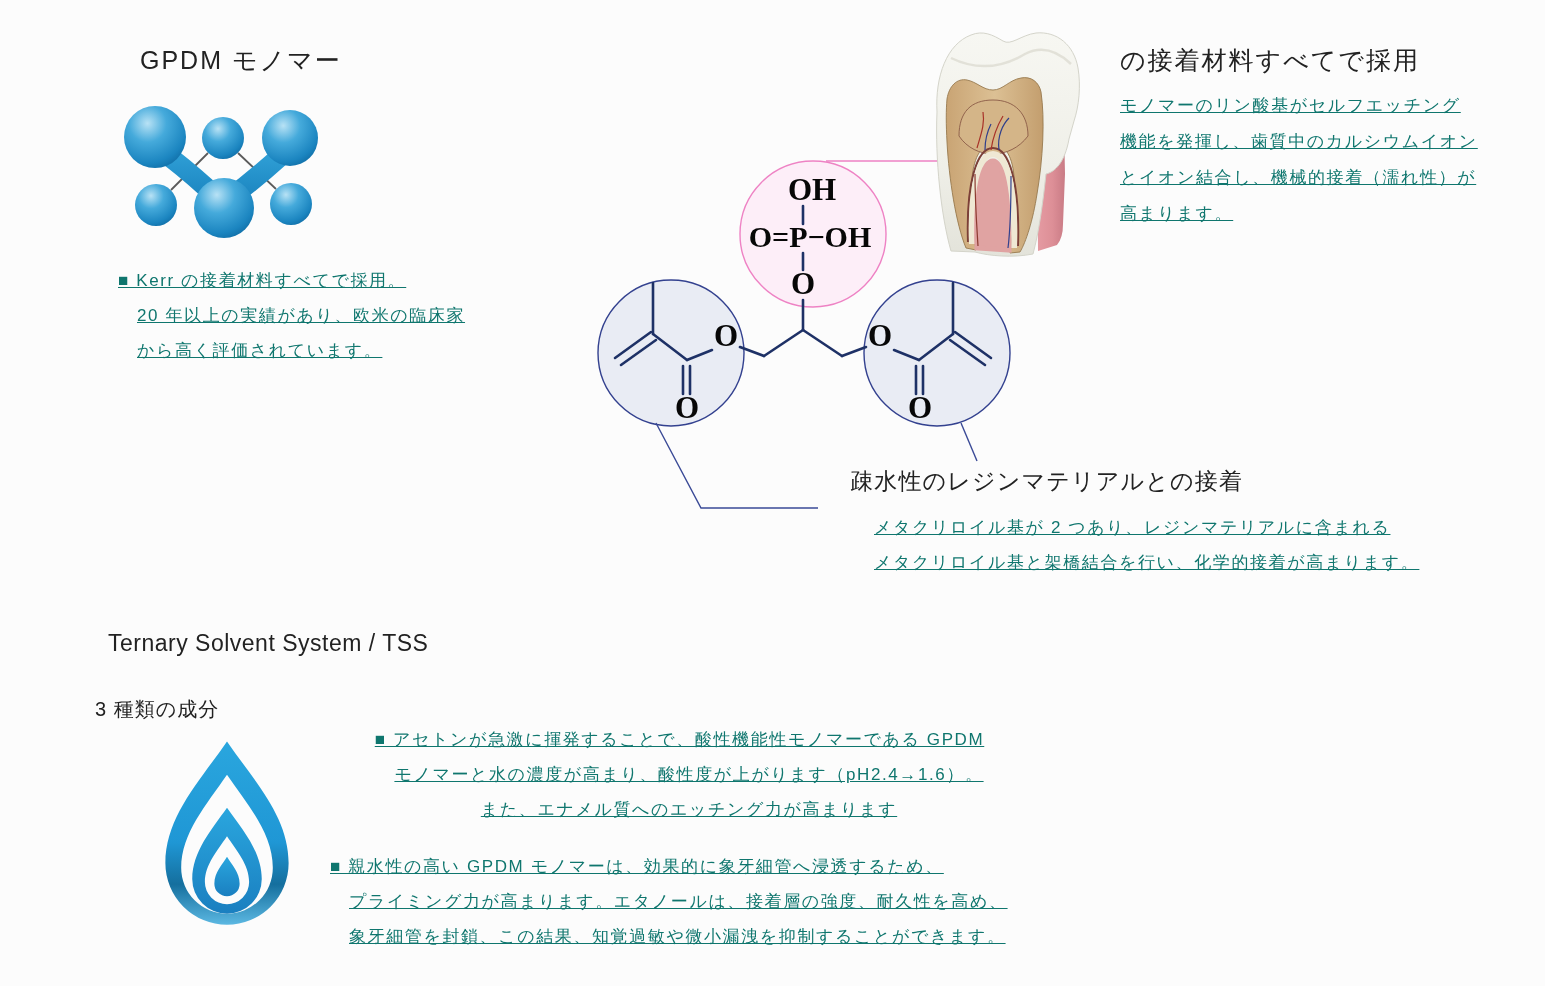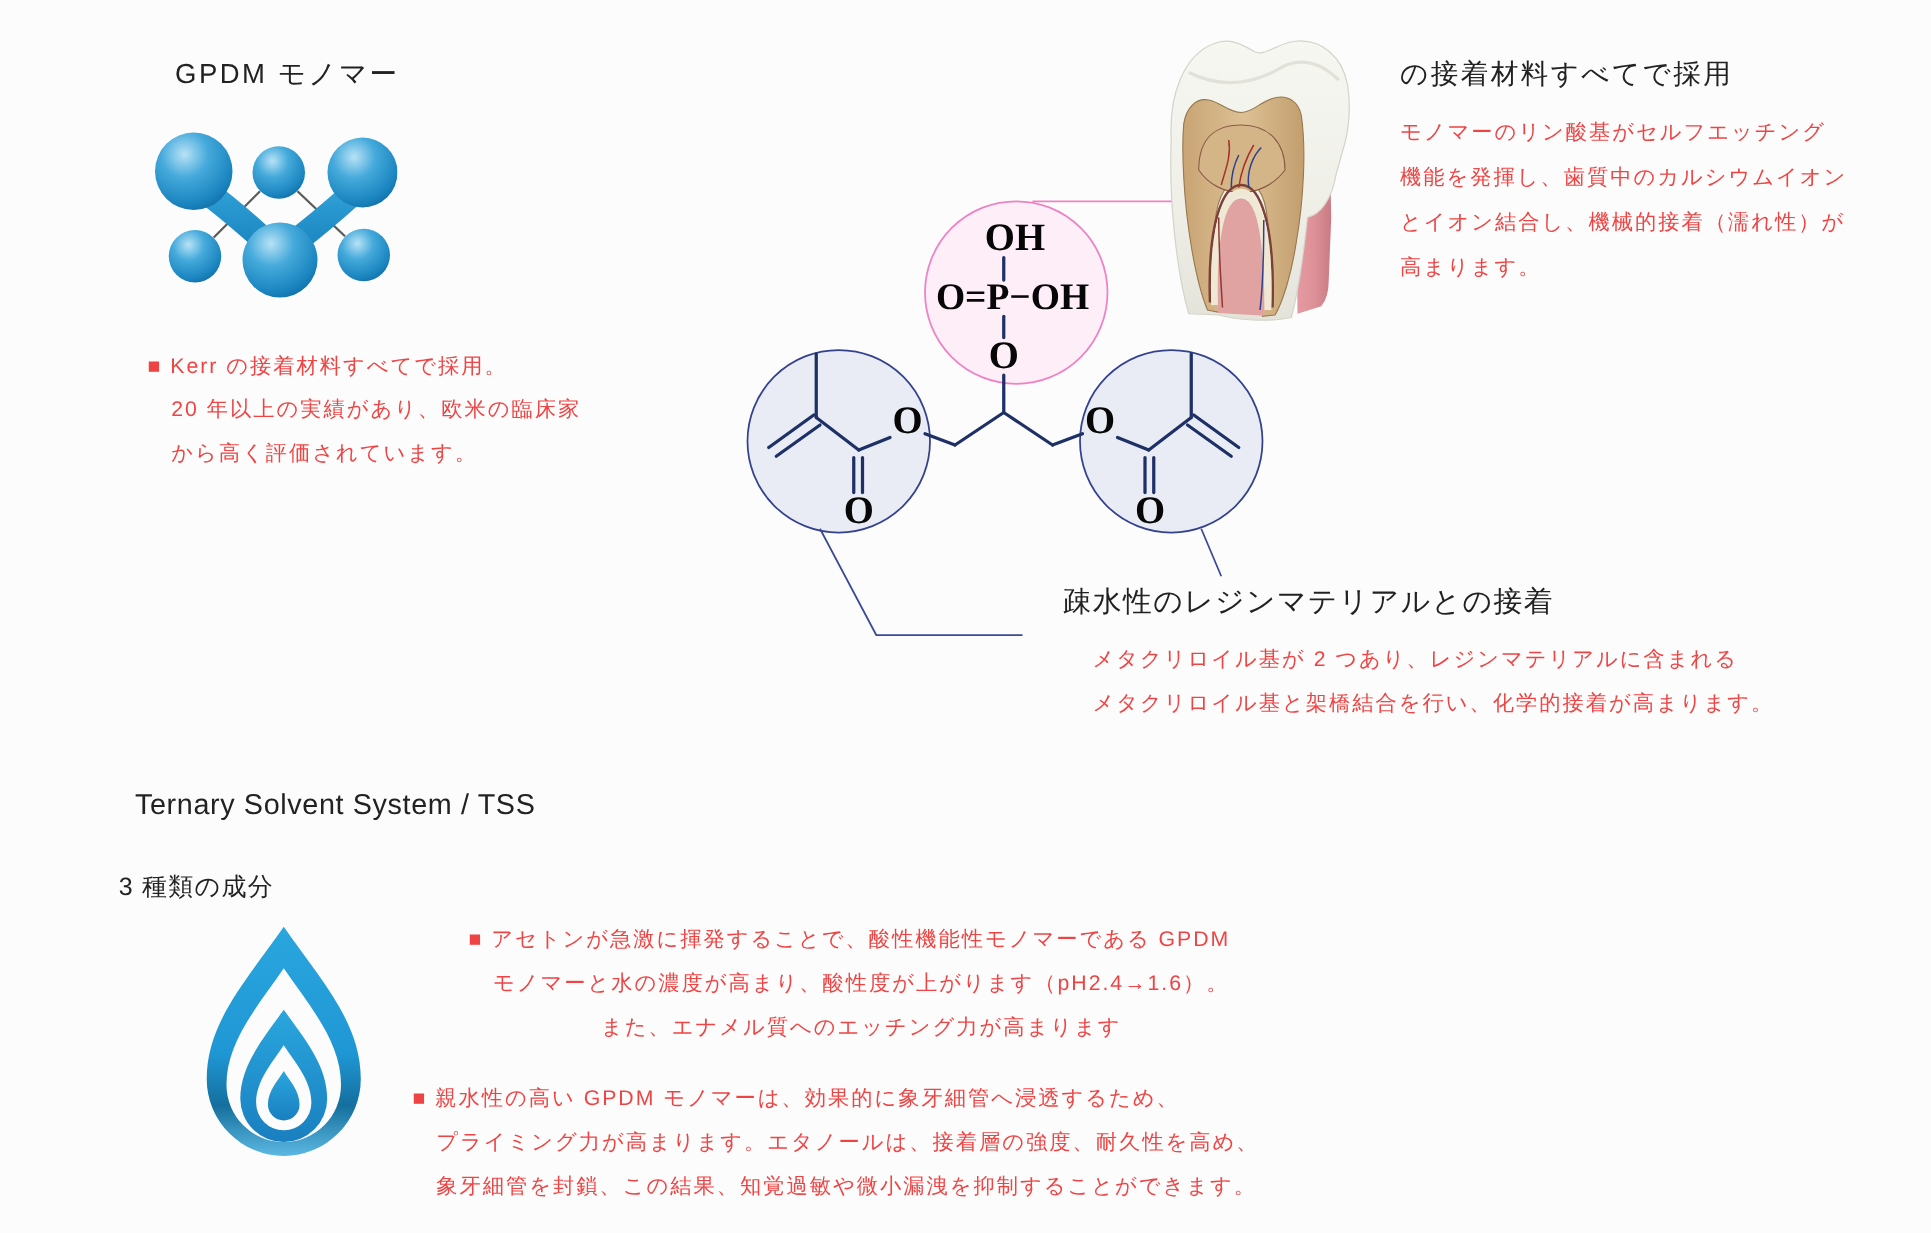--- a/index.html
+++ b/index.html
@@ -4,28 +4,29 @@
 <style>
   html,body{margin:0;padding:0;}
   body{
     width:1545px;height:986px;position:relative;overflow:hidden;
     background:#fcfcfc;
     font-family:"Liberation Sans","DejaVu Sans",sans-serif;
     color:#3c3c3c;
   }
   .abs{position:absolute;}
   .heading{
-    color:#222;font-size:22px;letter-spacing:2px;font-weight:400;white-space:nowrap;
+    color:#222;font-size:25px;letter-spacing:2px;font-weight:400;white-space:nowrap;
   }
   .body-text{
-    font-size:17px;line-height:35px;letter-spacing:1.6px;color:#ef4444;
+    font-size:17px;line-height:35px;letter-spacing:1.6px;color:#0f766e;
     white-space:pre-line;
+    text-decoration:underline;
   }
   .hanging{
-    padding-left:19px;text-indent:-19px;margin-top:12px;
+    padding-left:19px;text-indent:-19px;
   }
   .gpdm-title{left:140px;top:44px;}
   .molecule-svg{left:118px;top:100px;}
   .kerr-text{left:118px;top:263px;width:420px;}
   .chem-svg{left:560px;top:140px;}
   .tooth-svg{left:933px;top:24px;}
   .hydrophilic-heading{left:1120px;top:44px;}
   .hydrophilic-body{left:1120px;top:88px;width:400px;line-height:36px;}
   .hydrophobic-heading{left:850px;top:466px;font-size:23px;letter-spacing:1.2px;}
   .hydrophobic-body{left:874px;top:510px;width:580px;}

